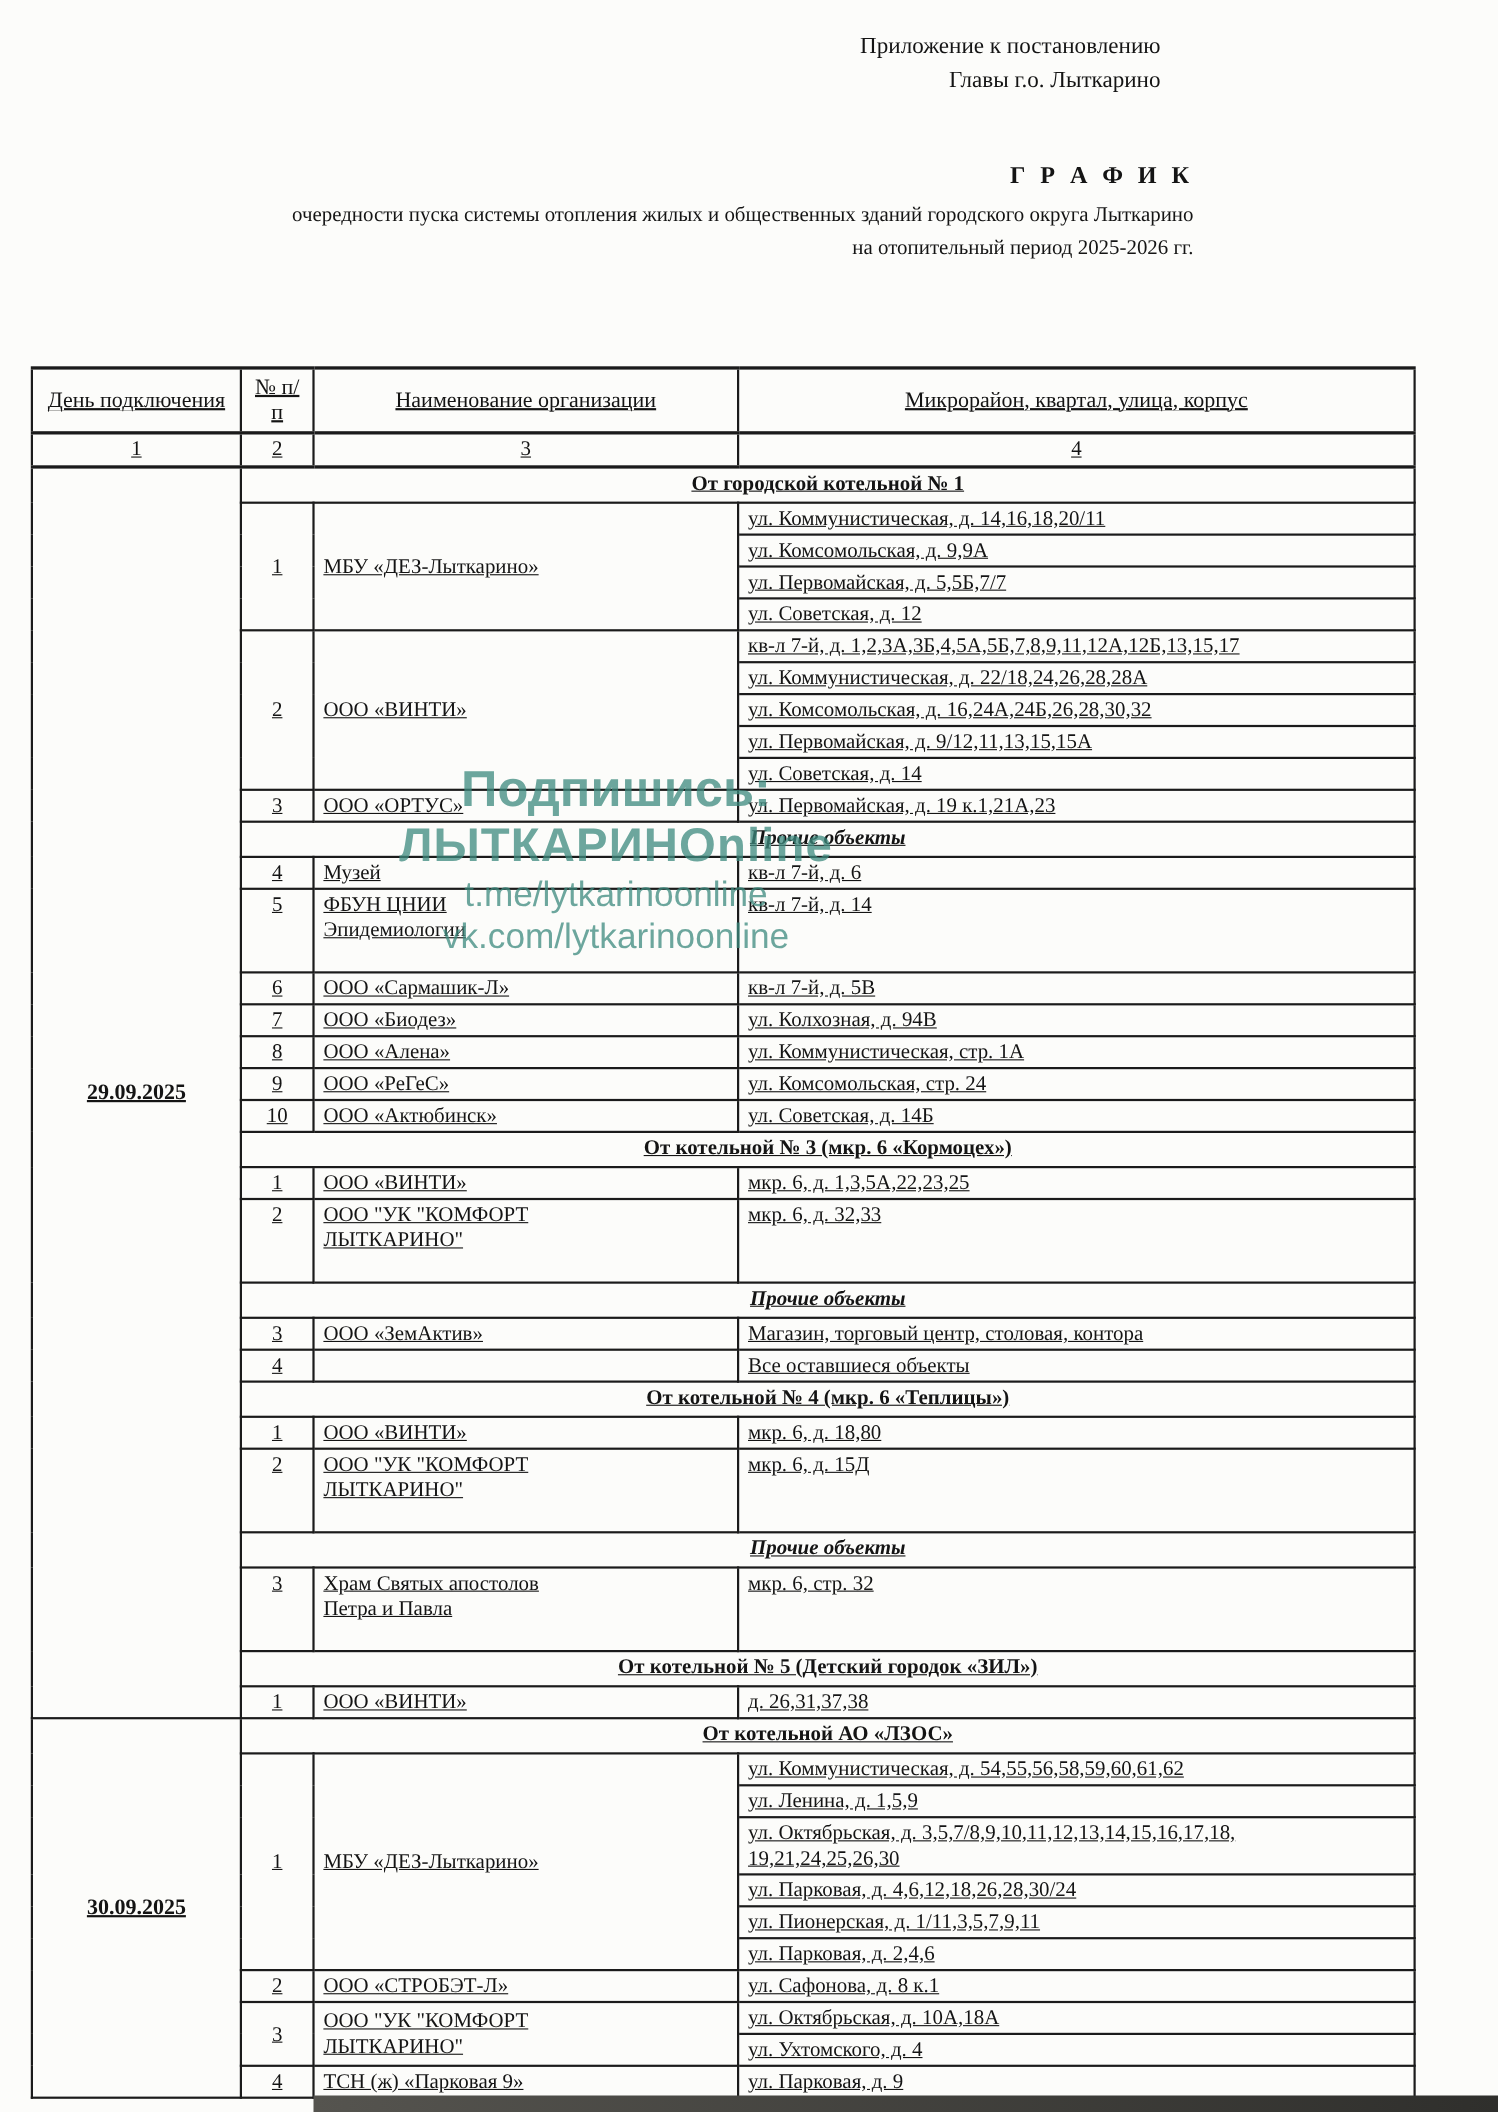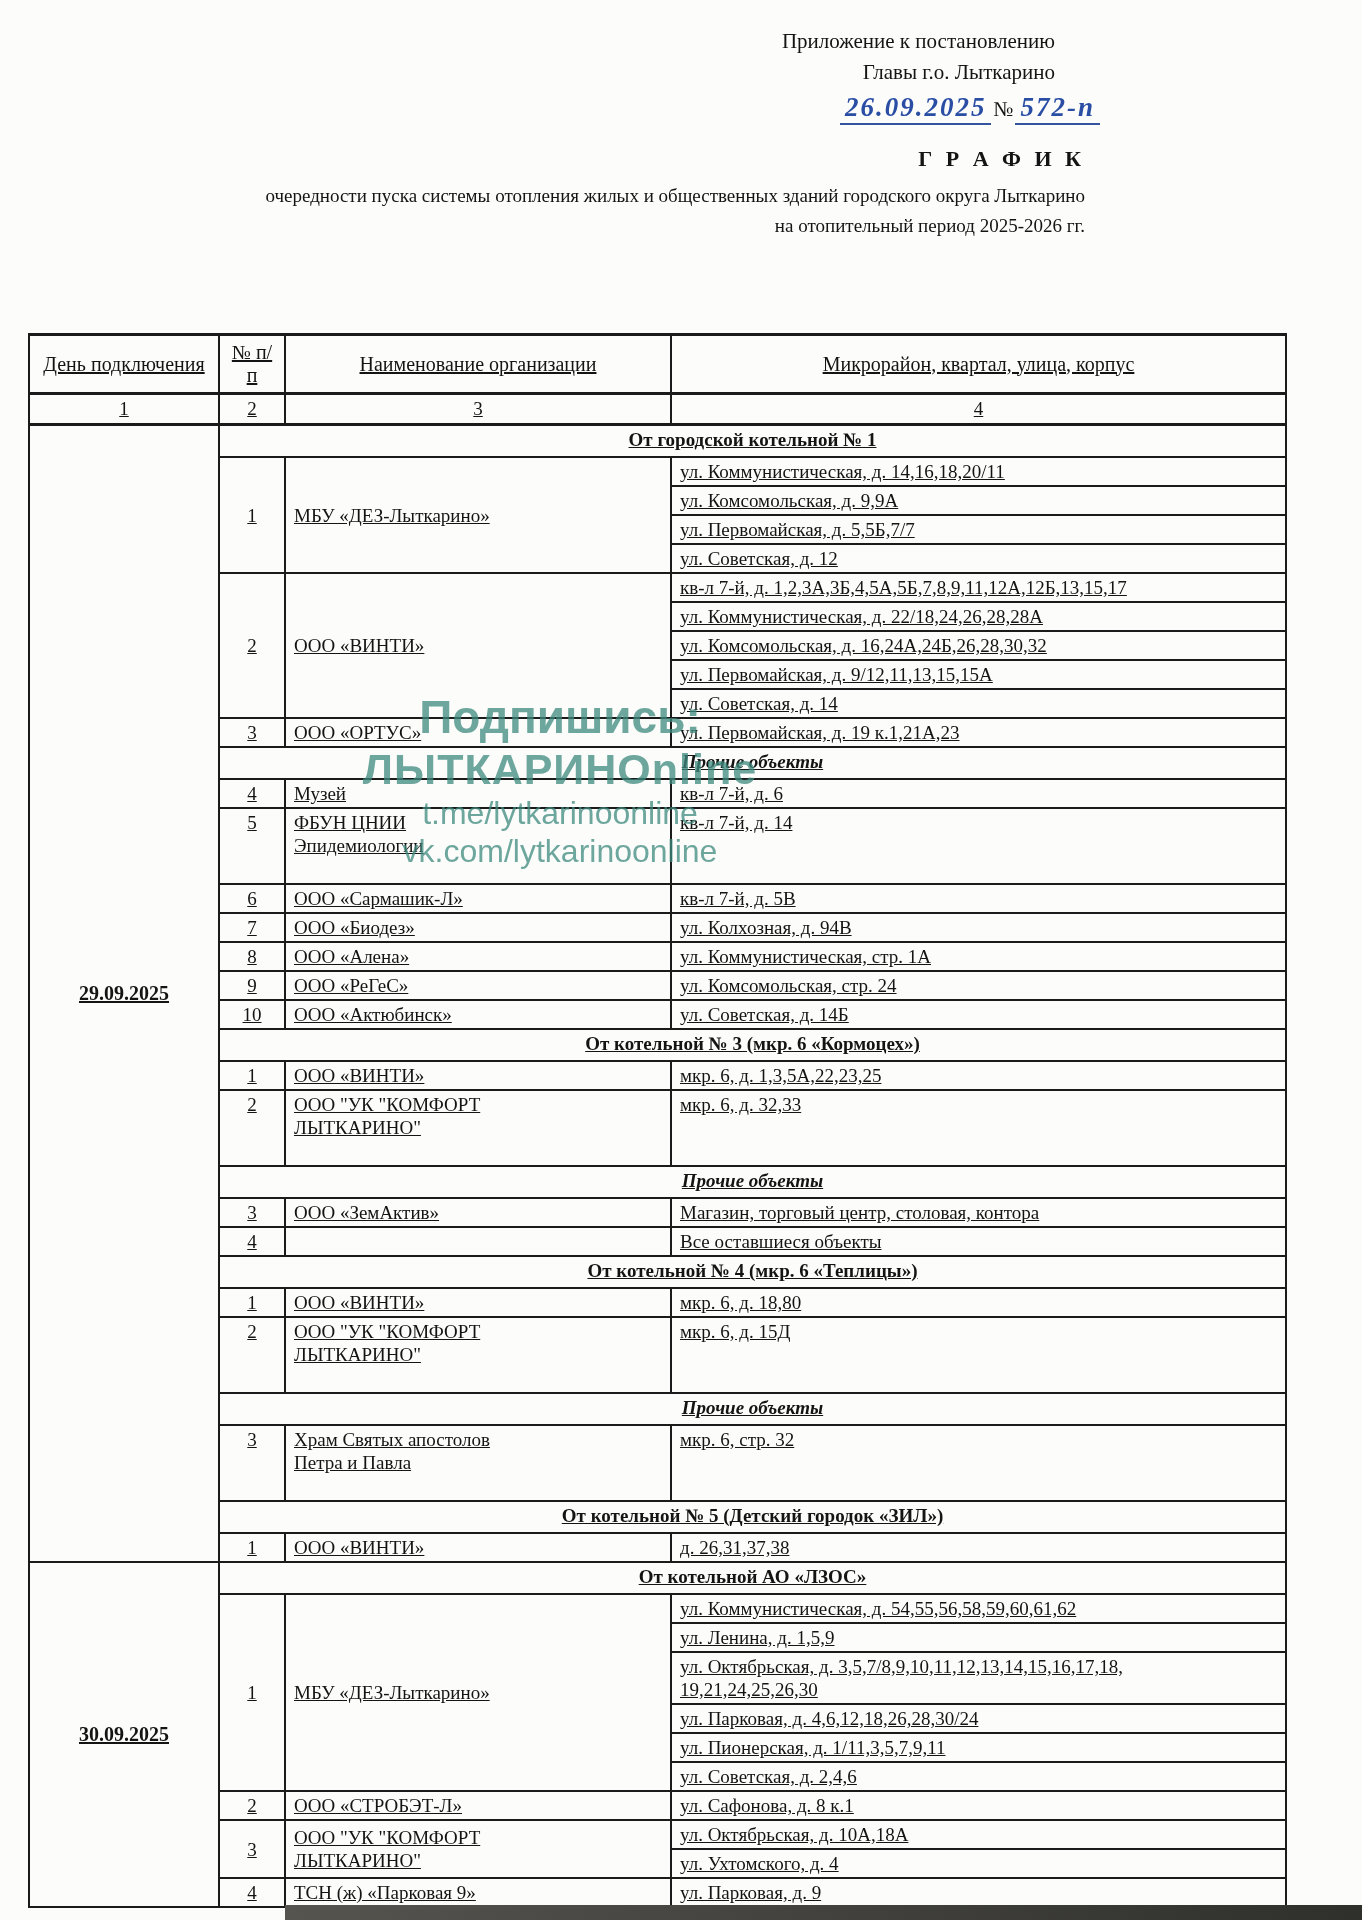--- a/index.html
+++ b/index.html
@@ -53,23 +53,20 @@
     background:linear-gradient(90deg,#55544f,#2f2f2c); }
 </style>
 </head>
 <body>
 
 <div class="page">
 
   <div class="annotation">
     <div class="printed">Приложение к постановлению</div>
     <div class="printed">Главы г.о. Лыткарино</div>
-    <div class="handwriting">
-      <span class="hw" style="color: rgb(43, 78, 165);">26.09.2025</span><span class="numsign">№</span><span class="hw" style="color: rgb(43, 78, 165);">572-п</span>
-    </div>
   </div>
 
   <div class="title-block">
     <div class="doc-title">Г Р А Ф И К</div>
     <div class="doc-sub">очередности пуска системы отопления жилых и общественных зданий городского округа Лыткарино</div>
     <div class="doc-sub">на отопительный период 2025-2026 гг.</div>
   </div>
 
   <table class="schedule" id="schedule-table">
     <colgroup>
@@ -246,21 +243,21 @@
           <td class="pre">ул. Октябрьская, д. 3,5,7/8,9,10,11,12,13,14,15,16,17,18,
 19,21,24,25,26,30</td>
         </tr>
         <tr>
           <td class="pre">ул. Парковая, д. 4,6,12,18,26,28,30/24</td>
         </tr>
         <tr>
           <td class="pre">ул. Пионерская, д. 1/11,3,5,7,9,11</td>
         </tr>
         <tr>
-          <td class="pre">ул. Советская, д. 2,4,6</td>
+          <td class="pre">ул. Парковая, д. 2,4,6</td>
         </tr>
         <tr>
           <td class="num" rowspan="1">2</td>
           <td class="pre" rowspan="1">ООО «СТРОБЭТ-Л»</td>
           <td class="pre">ул. Сафонова, д. 8 к.1</td>
         </tr>
         <tr>
           <td class="num vmid" rowspan="2">3</td>
           <td class="pre vmid" rowspan="2">ООО "УК "КОМФОРТ
 ЛЫТКАРИНО"</td>

